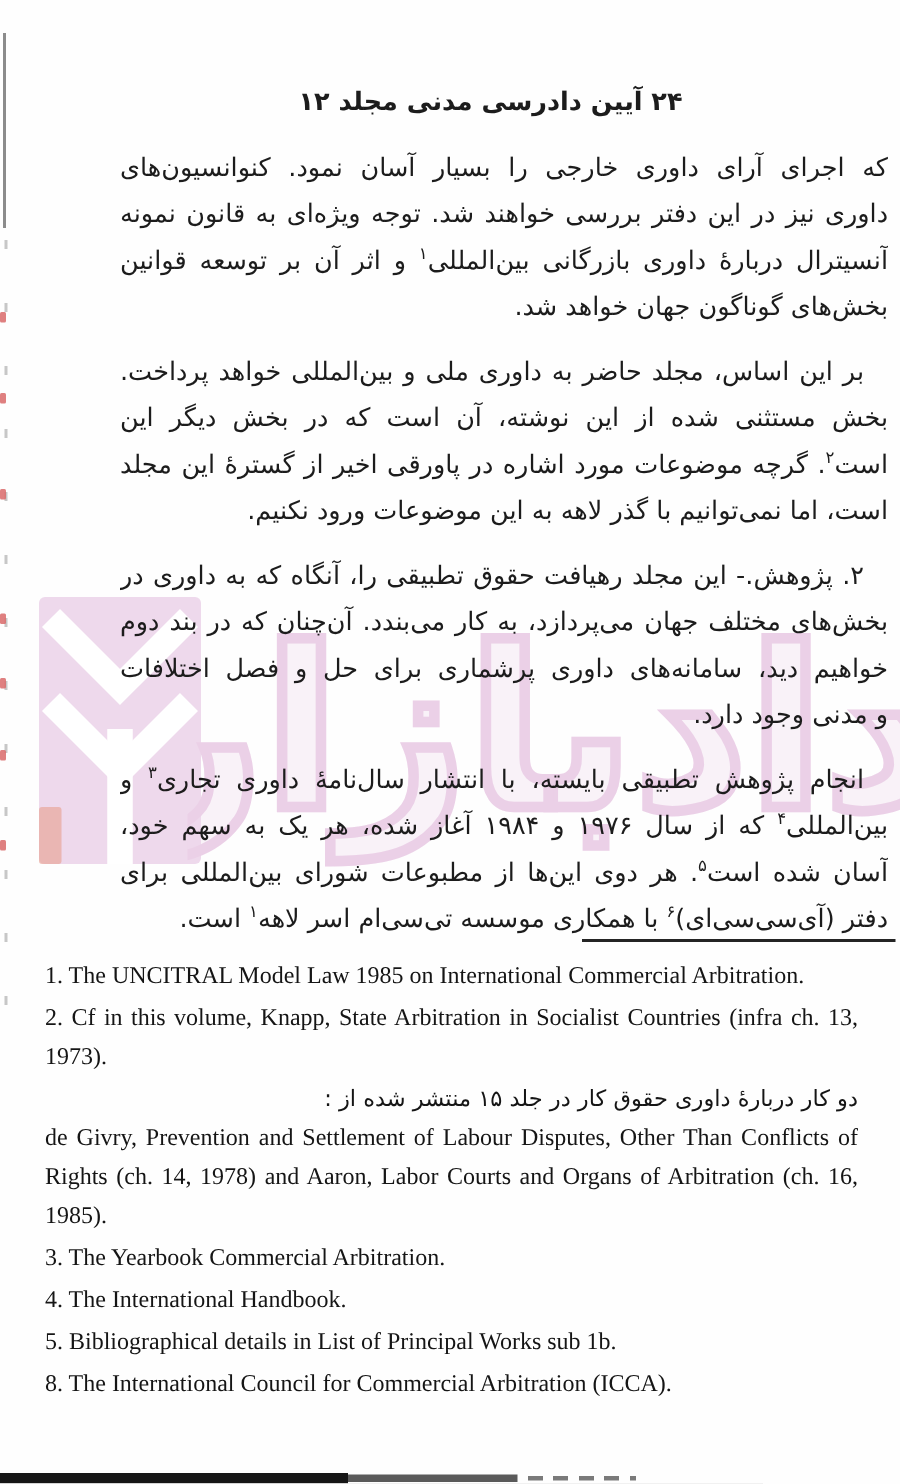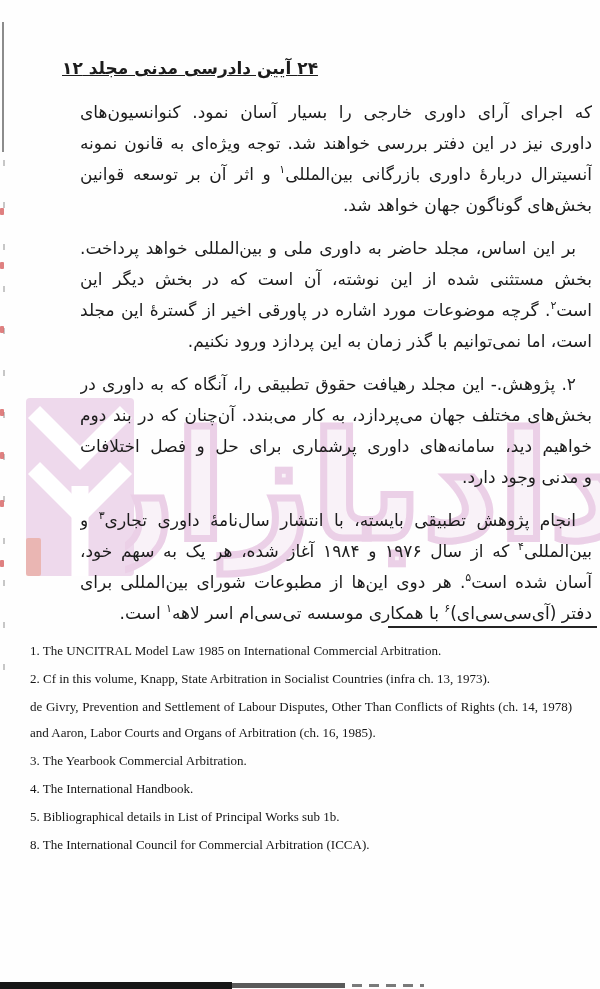--- a/index.html
+++ b/index.html
@@ -29,39 +29,39 @@
     left:125px;right:-25px;top:398px;height:180px;
     direction:rtl;text-align:right;
     font-size:148px;line-height:178px;font-weight:bold;
     color:rgba(238,215,236,.30);
     -webkit-text-stroke:7px #ebd0e7;
     overflow:hidden;white-space:nowrap;
   }
   
   .hdr{
     position:absolute;top:56px;right:8px;left:62px;z-index:2;
-    direction:rtl;text-align:left;
-    font-weight:bold;font-size:17px;line-height:24px;text-decoration:underline;
+    direction:rtl;text-align:center;
+    font-weight:bold;font-size:17px;line-height:24px;
   }
   
   .body-block{position:absolute;top:97px;right:8px;left:80px;z-index:2;direction:rtl;}
   .bline{
     height:31px;line-height:31px;overflow:hidden;
     font-size:17px;text-align:right;
   }
   .bline.just{text-align:justify;text-align-last:justify;}
   .bline.ind{padding-right:16px;margin-top:12px;}
   .bline .b{font-weight:normal;}
   sup.fnref{font-size:11px;line-height:0;vertical-align:super;}
   
   .fn-sep{position:absolute;top:626px;left:388px;width:209px;height:2px;background:#242424;z-index:2;}
   .fn-block{position:absolute;top:638px;left:30px;width:542px;z-index:2;}
   .fnote{
     font-family:"Liberation Serif",serif;
-    font-size:13px;line-height:26px;
+    font-size:16px;line-height:26px;
     text-align:justify;direction:ltr;
     margin-bottom:2px;color:#151515;
   }
   .fnote.rtl{
     direction:rtl;text-align:right;
     font-family:"DejaVu Sans",sans-serif;
     font-size:15px;line-height:24px;
     padding-left:2px;
   }
 </style>
@@ -83,35 +83,36 @@
   <div class="hdr">۲۴ آیین دادرسی مدنی مجلد ۱۲</div>
 
   <div class="body-block" id="body-lines">
       <div class="bline just"><span>که اجرای آرای داوری خارجی را بسیار آسان نمود. کنوانسیون‌های بین‌المللی در</span></div>
       <div class="bline just"><span>داوری نیز در این دفتر بررسی خواهند شد. توجه ویژه‌ای به قانون نمونه ۱۹۸۵</span></div>
       <div class="bline just"><span>آنسیترال دربارهٔ داوری بازرگانی بین‌المللی</span><sup class="fnref">۱</sup><span> و اثر آن بر توسعه قوانین داوری در</span></div>
       <div class="bline"><span>بخش‌های گوناگون جهان خواهد شد.</span></div>
       <div class="bline just ind"><span>بر این اساس، مجلد حاضر به داوری ملی و بین‌المللی خواهد پرداخت.</span></div>
       <div class="bline just"><span>بخش مستثنی شده از این نوشته، آن است که در بخش دیگر این دانشنامه آمده</span></div>
       <div class="bline just"><span>است</span><sup class="fnref">۲</sup><span>. گرچه موضوعات مورد اشاره در پاورقی اخیر از گسترهٔ این مجلد بیرون</span></div>
-      <div class="bline"><span>است، اما نمی‌توانیم با گذر زمان به این پردازد ورود نکنیم.</span></div>
+      <div class="bline"><span>است، اما نمی‌توانیم با گذر لاهه به این موضوعات ورود نکنیم.</span></div>
       <div class="bline just ind"><span>۲. </span><span class="b">پژوهش</span><span>.- این مجلد رهیافت حقوق تطبیقی را، آنگاه که به داوری در</span></div>
       <div class="bline just"><span>بخش‌های مختلف جهان می‌پردازد، به کار می‌بندد. آن‌چنان که در بند دوم</span></div>
       <div class="bline just"><span>خواهیم دید، سامانه‌های داوری پرشماری برای حل و فصل اختلافات بازرگانی</span></div>
       <div class="bline"><span>و مدنی وجود دارد.</span></div>
       <div class="bline just ind"><span>انجام پژوهش تطبیقی بایسته، با انتشار سال‌نامهٔ داوری تجاری</span><sup class="fnref">۳</sup><span> و دست‌نامه</span></div>
       <div class="bline just"><span>بین‌المللی</span><sup class="fnref">۴</sup><span> که از سال ۱۹۷۶ و ۱۹۸۴ آغاز شده، هر یک به سهم خود، بسیار</span></div>
       <div class="bline just"><span>آسان شده است</span><sup class="fnref">۵</sup><span>. هر دوی این‌ها از مطبوعات شورای بین‌المللی برای داوری</span></div>
       <div class="bline"><span>دفتر (آی‌سی‌سی‌ای)</span><sup class="fnref">۶</sup><span> با همکاری موسسه تی‌سی‌ام اسر لاهه</span><sup class="fnref">۱</sup><span> است.</span></div>
     </div>
 
   <div class="fn-sep"></div>
   <div class="fn-block" id="footnote-list">
       <div class="fnote">1. The UNCITRAL Model Law 1985 on International Commercial Arbitration.</div>
       <div class="fnote">2. Cf in this volume, Knapp, State Arbitration in Socialist Countries (infra ch. 13, 1973).</div>
+      <div class="fnote rtl">دو کار دربارهٔ داوری حقوق کار در جلد ۱۵ منتشر شده از :</div>
       <div class="fnote">de Givry, Prevention and Settlement of Labour Disputes, Other Than Conflicts of Rights (ch. 14, 1978) and Aaron, Labor Courts and Organs of Arbitration (ch. 16, 1985).</div>
       <div class="fnote">3. The Yearbook Commercial Arbitration.</div>
       <div class="fnote">4. The International Handbook.</div>
       <div class="fnote">5. Bibliographical details in List of Principal Works sub 1b.</div>
       <div class="fnote">8. The International Council for Commercial Arbitration (ICCA).</div>
     </div>
 
   <div class="edge-line-dark"></div>
   <div class="edge-line-dashes"></div>
   <div class="red-dash" style="top:208px"></div>

